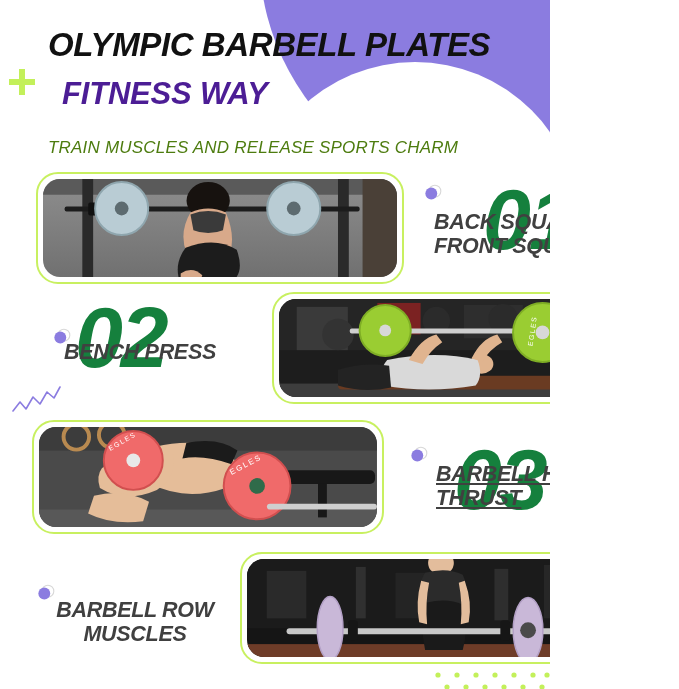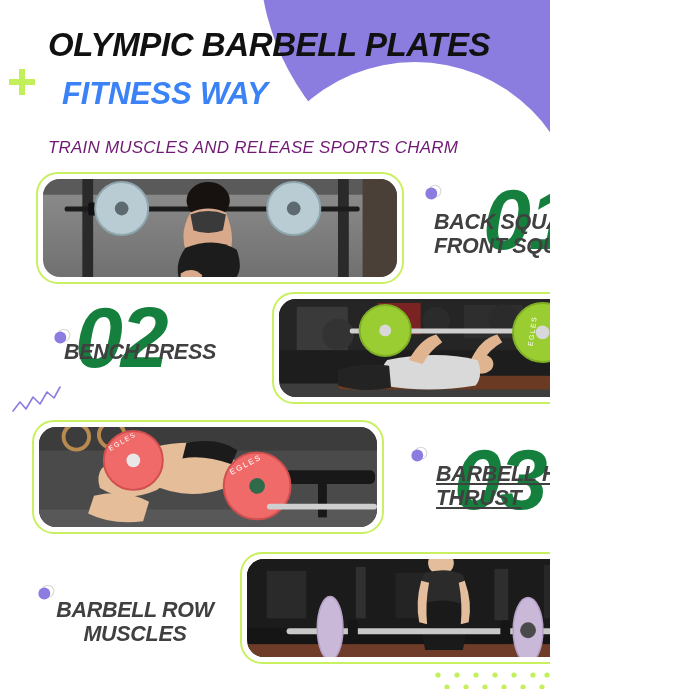--- a/index.html
+++ b/index.html
@@ -81,32 +81,32 @@
     font-style: italic;
     letter-spacing: -0.4px;
     color: #111111;
     white-space: nowrap;
     margin: 0;
   }
   .title-sub {
     font-size: 31px;
     font-weight: 900;
     font-style: italic;
-    color: #3b82f6;
+    color: #4c1d95;
     letter-spacing: -0.2px;
     margin: 12px 0 0 14px;
   }
   .tagline {
     position: absolute;
     left: 48px;
     top: 138px;
     font-size: 17px;
     font-style: italic;
     font-weight: 400;
-    color: #701a75;
+    color: #4d7c0f;
     letter-spacing: 0.2px;
     white-space: nowrap;
   }
 
   
   .panel {
     position: absolute;
     border: 2px solid #c8f060;
     border-radius: 22px;
     background: #ffffff;

